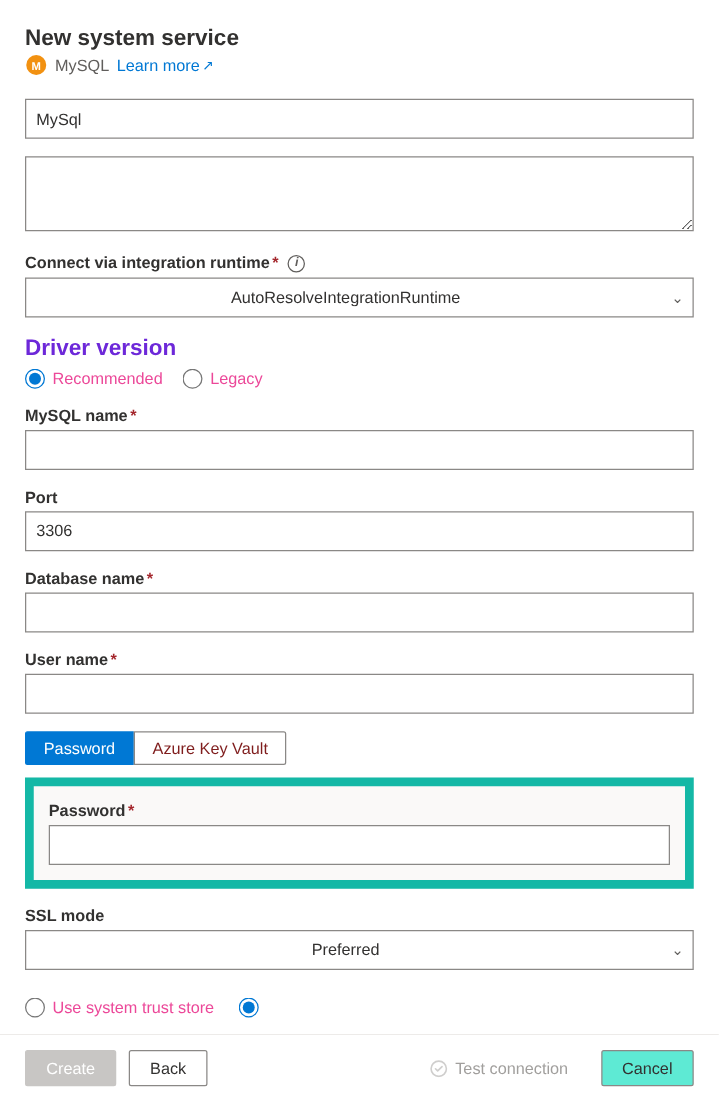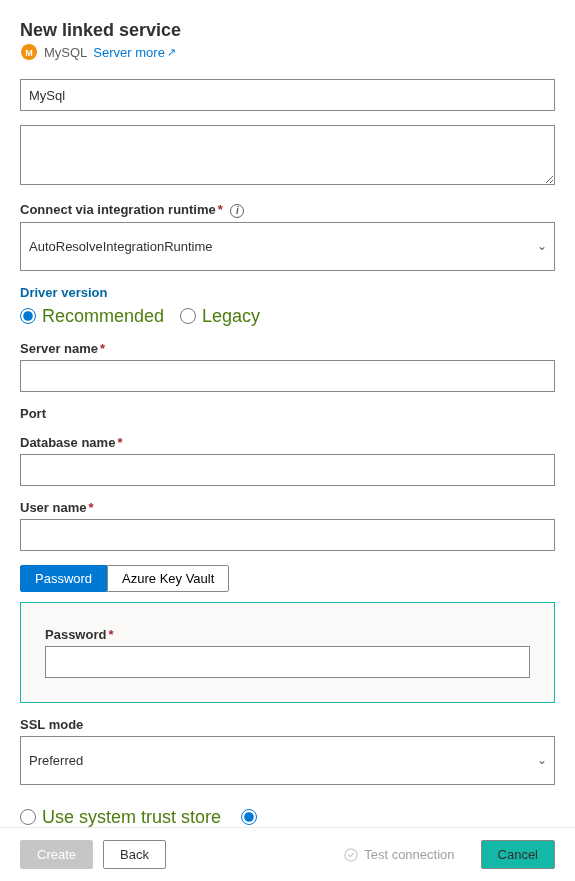--- a/index.html
+++ b/index.html
@@ -101,29 +101,30 @@
       background: #fff;
       resize: vertical;
       outline: none;
     }
     .select-wrapper {
       position: relative;
       width: 100%;
     }
     .form-select {
       width: 100%;
-      height: 49px;
+      height: 32px;
       border: 1px solid #8a8886;
       padding: 5px 30px 5px 8px;
       font-size: 13px;
       color: #323130;
       background: #fff;
       appearance: none;
       outline: none;
       cursor: pointer;
+      text-align: center;
     }
     .select-chevron {
       position: absolute;
       right: 8px;
       top: 50%;
       transform: translateY(-50%);
       pointer-events: none;
       color: #605e5c;
       font-size: 12px;
     }
@@ -139,58 +140,58 @@
       gap: 6px;
       cursor: pointer;
     }
     .radio-input {
       width: 16px;
       height: 16px;
       accent-color: #0078d4;
       cursor: pointer;
     }
     .radio-label {
+      font-size: 13px;
+      color: #ec4899;
+    }
+    .driver-version-label {
       font-size: 18px;
-      color: #4d7c0f;
-    }
-    .driver-version-label {
-      font-size: 13px;
       font-weight: 600;
-      color: #0369a1;
+      color: #6d28d9;
       margin-bottom: 6px;
       display: block;
     }
     
     .tab-group {
       display: flex;
       align-items: center;
       margin-bottom: 10px;
     }
     .tab-button {
       padding: 5px 14px;
       font-size: 13px;
       cursor: pointer;
       border: 1px solid #8a8886;
       background: #fff;
-      color: #000000;
+      color: #7f1d1d;
     }
     .tab-button.active {
       background: #0078d4;
       color: #fff;
       border-color: #0078d4;
     }
     .tab-button:first-child {
       border-radius: 2px 0 0 2px;
     }
     .tab-button:last-child {
       border-radius: 0 2px 2px 0;
     }
     .password-section {
-      border: 1px solid #14b8a6;
-      padding: 24px;
+      border: 7px solid #14b8a6;
+      padding: 12px;
       background: #faf9f8;
     }
     .ssl-mode-section {
       margin-top: 14px;
     }
     .trust-store-group {
       display: flex;
       align-items: center;
       gap: 20px;
       margin-top: 22px;
@@ -263,21 +264,21 @@
       border: none;
       padding: 6px 16px;
       font-size: 13px;
       cursor: default;
       display: flex;
       align-items: center;
       gap: 6px;
       margin-left: auto;
     }
     .btn-cancel {
-      background: #14b8a6;
+      background: #5eead4;
       color: #323130;
       border: 1px solid #8a8886;
       padding: 6px 16px;
       font-size: 13px;
       cursor: pointer;
       border-radius: 2px;
     }
     .scroll-content {
       padding-bottom: 70px;
     }
@@ -285,33 +286,33 @@
       width: 14px;
       height: 14px;
       opacity: 0.5;
     }
   </style>
 </head>
 <body>
 
 <div class="container scroll-content">
 
-  <div class="page-title">New linked service</div>
+  <div class="page-title">New system service</div>
 
   <div class="subtitle-row">
 
     <span class="mysql-icon">
       <svg viewBox="0 0 18 18" xmlns="http://www.w3.org/2000/svg">
         <ellipse cx="9" cy="9" rx="8" ry="8" fill="#f29111"></ellipse>
         <text x="9" y="13" text-anchor="middle" font-size="9" font-weight="bold" fill="#fff" font-family="Arial">M</text>
       </svg>
     </span>
     <span class="subtitle-text">MySQL</span>
     <a class="learn-more-link">
-      <span>Server more</span>
+      <span>Learn more</span>
       <span class="external-icon">↗</span>
     </a>
   </div>
 
   <div class="form-group">
     <input type="text" class="form-input" value="MySql" style="">
   </div>
 
   <div class="form-group">
     <textarea class="form-textarea" style=""></textarea>
@@ -339,27 +340,28 @@
       </label>
       <label class="radio-option">
         <input type="radio" class="radio-input" name="driver" style="">
         <span class="radio-label">Legacy</span>
       </label>
     </div>
   </div>
 
   <div class="form-group">
     <label class="form-label">
-      <span>Server name</span><span class="required-star">*</span>
+      <span>MySQL name</span><span class="required-star">*</span>
     </label>
     <input type="text" class="form-input" value="" style="">
   </div>
 
   <div class="form-group">
     <label class="form-label">Port</label>
+    <input type="text" class="form-input" value="3306" style="">
   </div>
 
   <div class="form-group">
     <label class="form-label">
       <span>Database name</span><span class="required-star">*</span>
     </label>
     <input type="text" class="form-input" value="" style="">
   </div>
 
   <div class="form-group">

